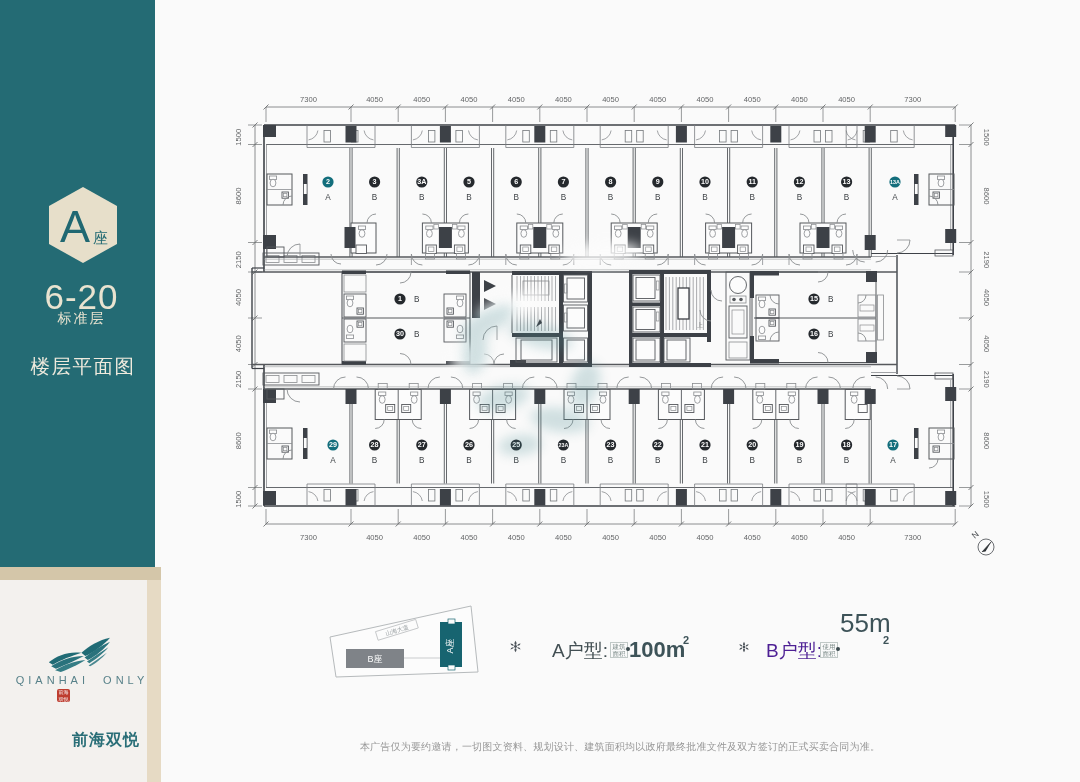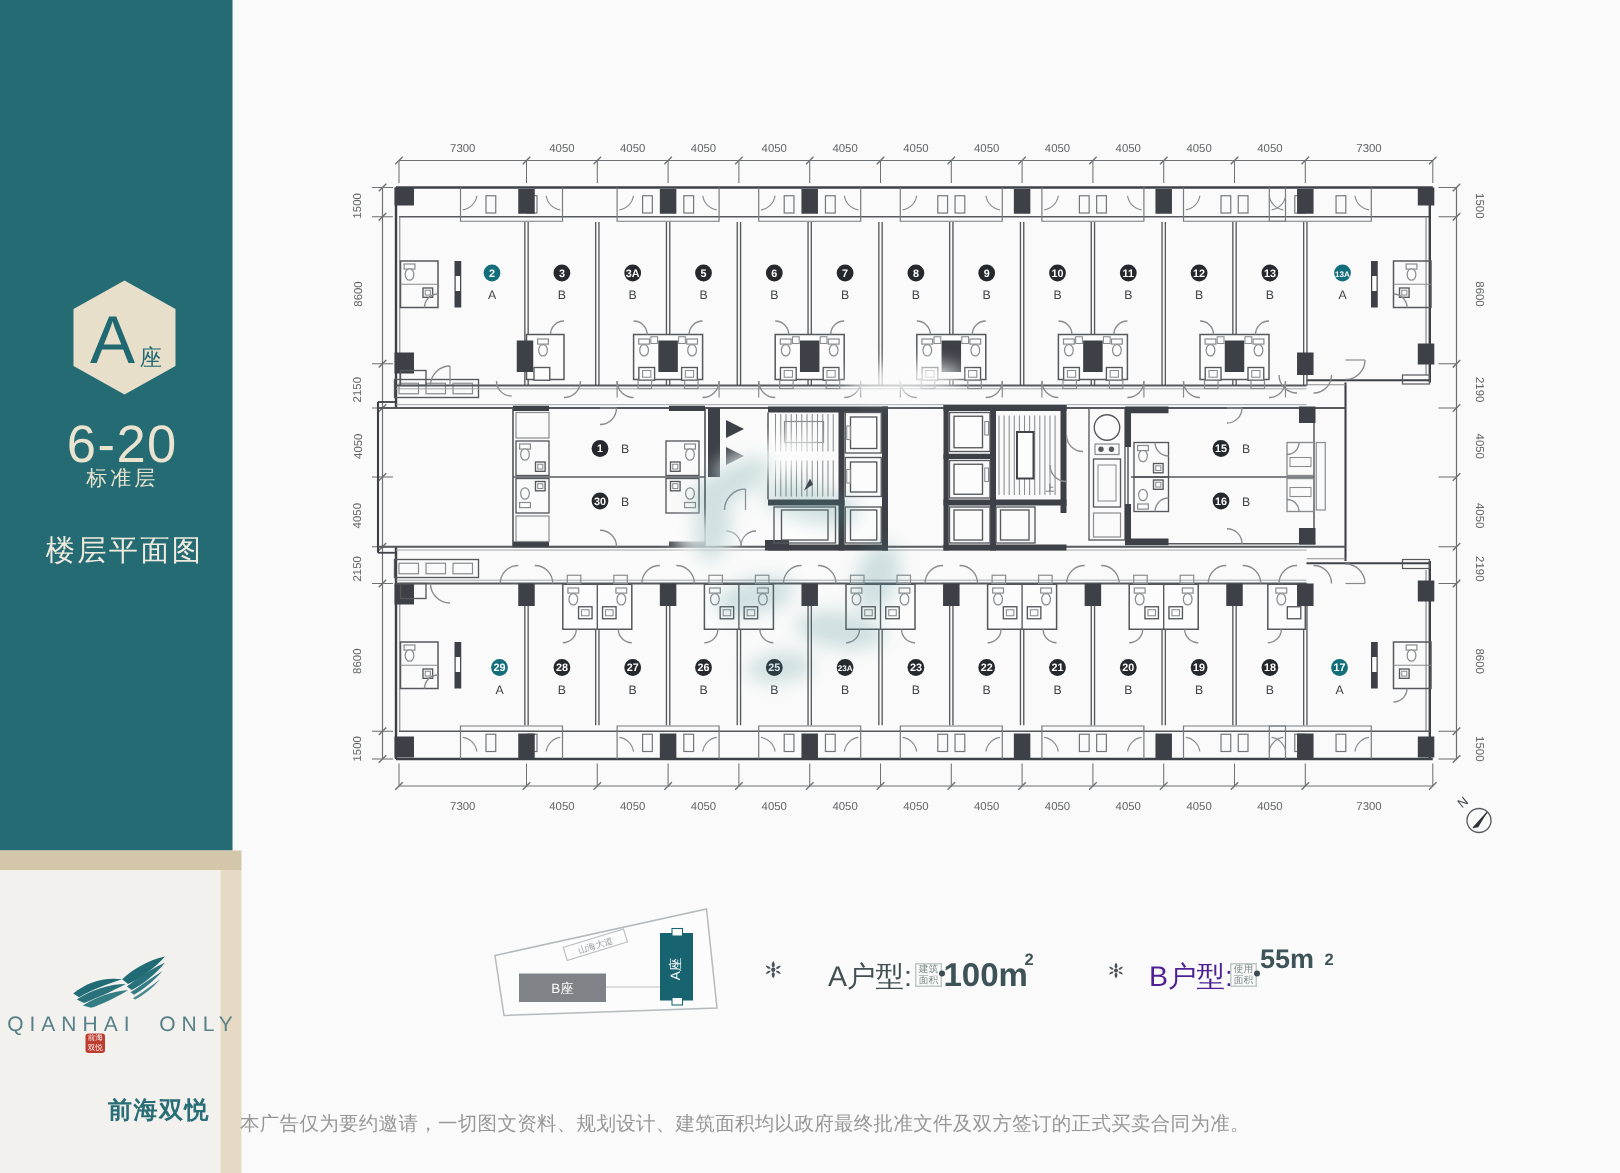--- a/index.html
+++ b/index.html
@@ -33,21 +33,21 @@
 <svg class="abs" style="left:48px;top:637px;" width="70" height="38" viewBox="0 0 88 46">
   <path d="M1 31 C12 22 26 17 42 19 C30 23 16 28 6 34 Z" fill="#1e6b75"></path>
   <path d="M4 36 C16 28 31 23 45 23 C34 29 20 35 10 39 Z" fill="#27727c"></path>
   <path d="M9 41 C20 34 34 29 47 28 C38 34 25 40 16 43 Z" fill="#347d86"></path>
   <path d="M42 19 C52 10 64 3 78 0 C70 9 58 18 47 23 Z" fill="#1e6b75"></path>
   <path d="M46 25 C56 17 67 10 78 5 C71 14 60 23 50 28 Z" fill="#27727c"></path>
   <path d="M49 30 C58 24 68 17 76 12 C69 20 59 28 52 32 Z" fill="#347d86"></path>
   <path d="M51 35 C59 30 67 24 74 19 C68 26 59 33 53 36 Z" fill="#4a8a92"></path>
 </svg>
 
-<div class="abs" style="left:0;top:674px;width:164px;text-align:center;color:#57828a;font-size:14px;letter-spacing:4px;">QIANHAI&nbsp;&nbsp;ONLY</div>
+<div class="abs" style="left:0;top:674px;width:164px;text-align:center;color:#57828a;font-size:11px;letter-spacing:4px;">QIANHAI&nbsp;&nbsp;ONLY</div>
 
 <div class="abs" style="left:57px;top:689px;width:13px;height:13px;background:#c03c2e;border-radius:2px;color:#fff;font-size:5px;line-height:6.5px;text-align:center;">前海<br>双悦</div>
 
 <div class="abs" style="left:72px;top:687px;color:#276e77;font-size:16px;font-weight:bold;letter-spacing:1px;margin-top:43px;">前海双悦</div>
 
 <div class="abs" style="left:0;top:0;">
 <svg width="1080" height="782" viewBox="0 0 1080 782" xmlns="http://www.w3.org/2000/svg">
 
 <g>
 <line x1="266.0" y1="107.0" x2="955.2" y2="107.0" stroke="#6e7173" stroke-width="0.8"></line>
@@ -1441,18 +1441,18 @@
   <path d="M2 13 C5 12.5 6.5 11.5 6.5 10 C4.5 9.5 3 10.5 2 13Z"></path>
       <path d="M16 13 C13 12.5 11.5 11.5 11.5 10 C13.5 9.5 15 10.5 16 13Z"></path>
     </g>
 </svg>
 
 <div class="abs" style="left:766px;top:638px;color:#4c1d95;font-size:19px;font-weight:normal;">B户型:</div>
 
 <div class="abs" style="left:820px;top:642px;width:16px;color:#7d8c8a;font-size:6.5px;line-height:7px;text-align:center;border:0.5px solid #c3cbc9;">使用<br>面积</div>
 <div class="abs" style="left:836px;top:647px;width:4px;height:4px;background:#3a4a4e;border-radius:50%;"></div>
 
-<div class="abs" style="left:840px;top:629px;color:#3c5258;font-size:18px;font-weight:bold;">55m</div>
+<div class="abs" style="left:840px;top:608px;color:#3c5258;font-size:26px;font-weight:normal;">55m</div>
 <div class="abs" style="left:883px;top:634px;color:#3c5258;font-size:11px;font-weight:bold;">2</div>
 
 <div class="abs" style="left:0;top:0;width:1080px;height:782px;background:rgba(110,110,110,0.022);pointer-events:none;"></div>
 
-<div class="abs" style="left:160px;top:740px;width:920px;text-align:left;color:#979797;font-size:13px;letter-spacing:0.2px;">本广告仅为要约邀请，一切图文资料、规划设计、建筑面积均以政府最终批准文件及双方签订的正式买卖合同为准。</div>
+<div class="abs" style="left:160px;top:740px;width:920px;text-align:center;color:#979797;font-size:10px;letter-spacing:0.2px;">本广告仅为要约邀请，一切图文资料、规划设计、建筑面积均以政府最终批准文件及双方签订的正式买卖合同为准。</div>
 
 </body></html>

